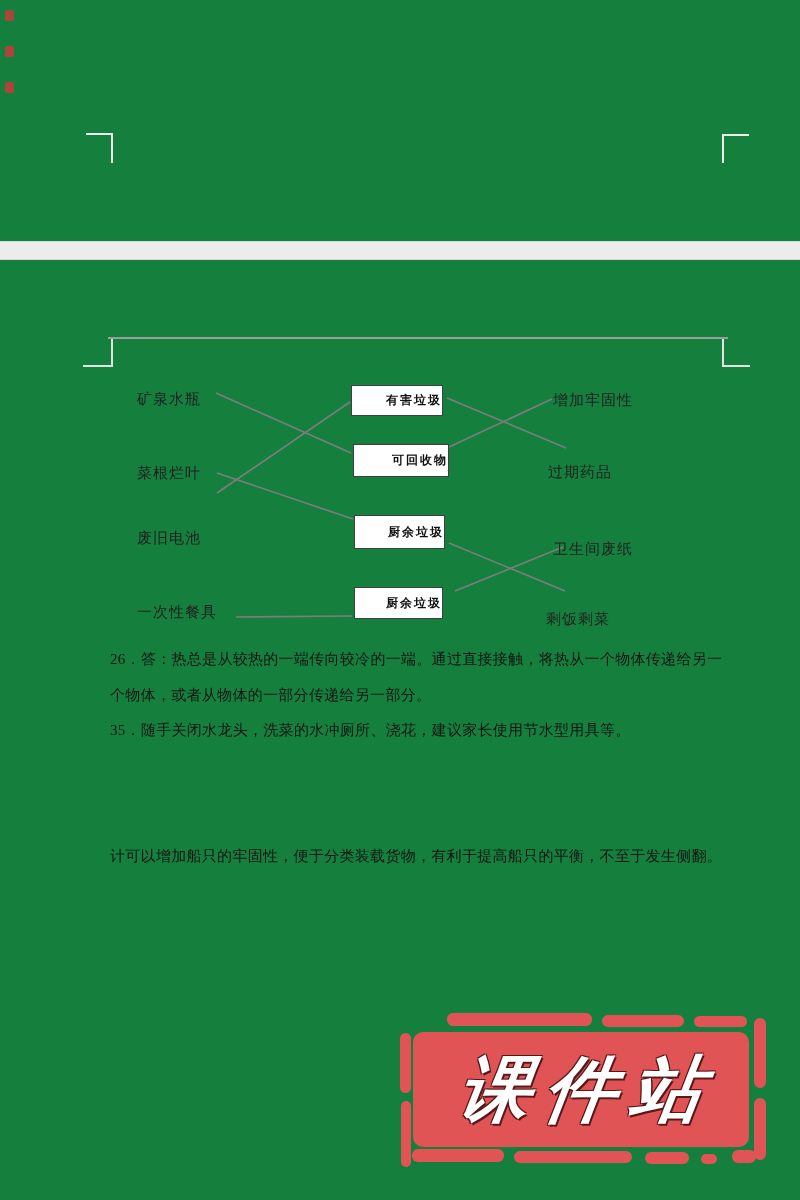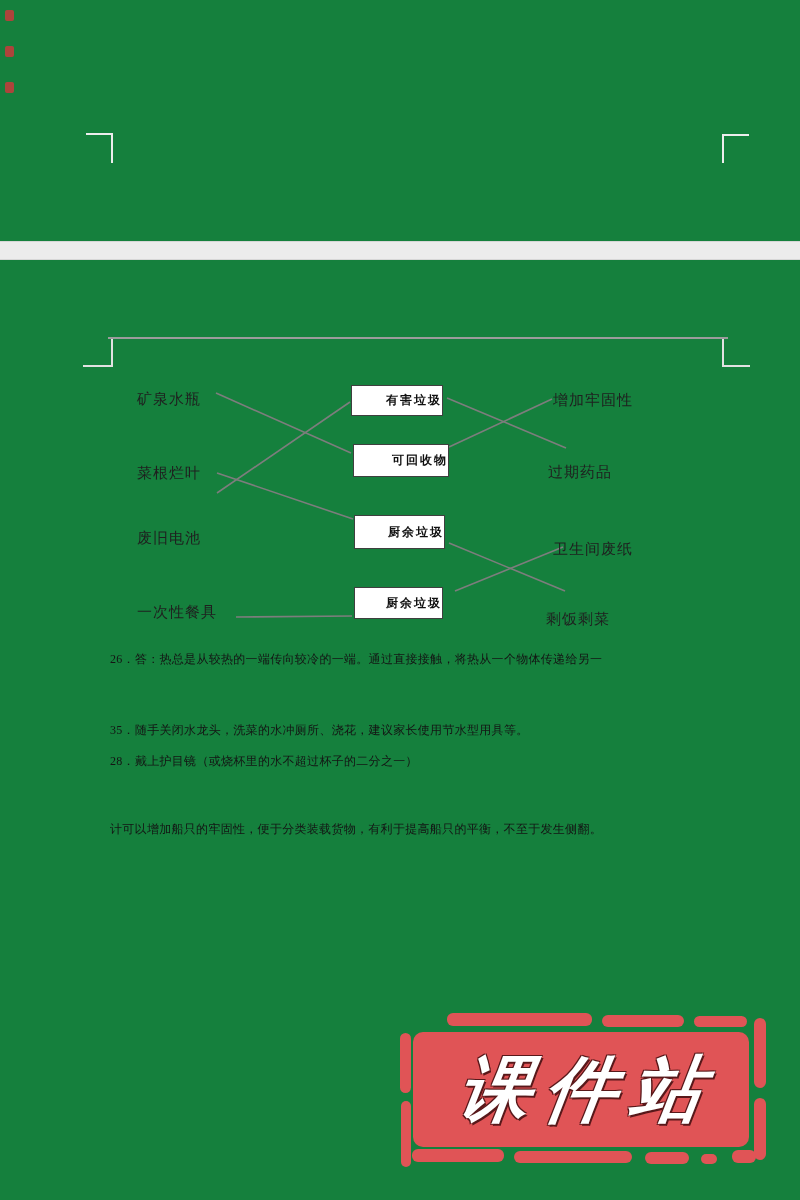--- a/index.html
+++ b/index.html
@@ -14,21 +14,21 @@
   .red-frag{position:absolute;left:5px;width:9px;height:11px;background:#c8393b;border-radius:2px;opacity:.85;}
   
   .dlabel{position:absolute;font-size:15px;color:#1f1f1f;letter-spacing:1px;white-space:nowrap;line-height:16px;}
   .dbox{position:absolute;border:1px solid #3f3f3f;background:#fff;display:flex;align-items:center;
         justify-content:flex-end;font-weight:bold;font-size:12px;letter-spacing:2px;color:#101010;box-sizing:border-box;}
   .u-wavy{text-decoration-style:wavy;text-decoration-color:#3b3bd0;
           text-decoration-thickness:1px;text-underline-offset:4px;}
   svg.lines{position:absolute;left:0;top:0;width:800px;height:1200px;pointer-events:none;}
   svg.lines line{stroke:#7d7d7d;stroke-width:1.6;}
   
-  .ans{position:absolute;left:110px;font-size:12px;letter-spacing:.3px;color:#141414;
+  .ans{position:absolute;left:110px;font-size:15px;letter-spacing:.3px;color:#141414;
        white-space:nowrap;line-height:17px;}
   
   .stamp-seg{position:absolute;background:#e05456;border-radius:6px;}
   .stamp-body{position:absolute;left:413px;top:1032px;width:336px;height:115px;background:#e05456;
               border-radius:10px;display:flex;align-items:center;justify-content:center;}
   .stamp-text{font-family:"Liberation Sans","DejaVu Sans",sans-serif;font-size:72px;font-weight:900;
               font-style:italic;color:#ffffff;letter-spacing:14px;text-indent:14px;white-space:nowrap;
               transform:skewX(-8deg);
               text-shadow:2px 2px 0 #58181a,-1px -1px 0 #58181a,1px -1px 0 #58181a,-1px 1px 0 #58181a;}
 </style>
@@ -82,23 +82,23 @@
   <div class="dbox" style="left:354px;top:587px;width:89px;height:32px">
     <span>厨余垃圾</span>
   </div>
 
   <div class="dlabel" style="left:553px;top:392px">增加牢固性</div>
   <div class="dlabel" style="left:548px;top:464px">过期药品</div>
   <div class="dlabel" style="left:553px;top:541px">卫生间废纸</div>
   <div class="dlabel" style="left:546px;top:611px">剩饭剩菜</div>
 
   <div class="ans" style="top:651px">26．答：热总是从较热的一端传向较冷的一端。通过直接接触，将热从一个物体传递给另一</div>
+  <div class="ans" style="top:687px">个物体，或者从物体的一部分传递给另一部分。</div>
   <div class="ans" style="top:722px">35．随手关闭水龙头，洗菜的水冲厕所、浇花，建议家长使用节水型用具等。</div>
-  <div class="ans" style="top:753px">28．戴上护目镜（或烧杯里的水不超过杯子的二分之一）</div>
-  <div class="ans" style="top:821px">计可以增加船只的牢固性，便于分类装载货物，有利于提高船只的平衡，不至于发生侧翻。</div>
+  <div class="ans" style="top:848px">计可以增加船只的牢固性，便于分类装载货物，有利于提高船只的平衡，不至于发生侧翻。</div>
 
   <div>
 
     <div class="stamp-seg" style="left:447px;top:1013px;width:145px;height:13px"></div>
     <div class="stamp-seg" style="left:602px;top:1015px;width:82px;height:12px"></div>
     <div class="stamp-seg" style="left:694px;top:1016px;width:53px;height:11px"></div>
     <div class="stamp-seg" style="left:754px;top:1018px;width:12px;height:70px"></div>
     <div class="stamp-seg" style="left:754px;top:1098px;width:12px;height:62px"></div>
     <div class="stamp-seg" style="left:400px;top:1033px;width:11px;height:60px"></div>
     <div class="stamp-seg" style="left:401px;top:1101px;width:10px;height:66px"></div>

